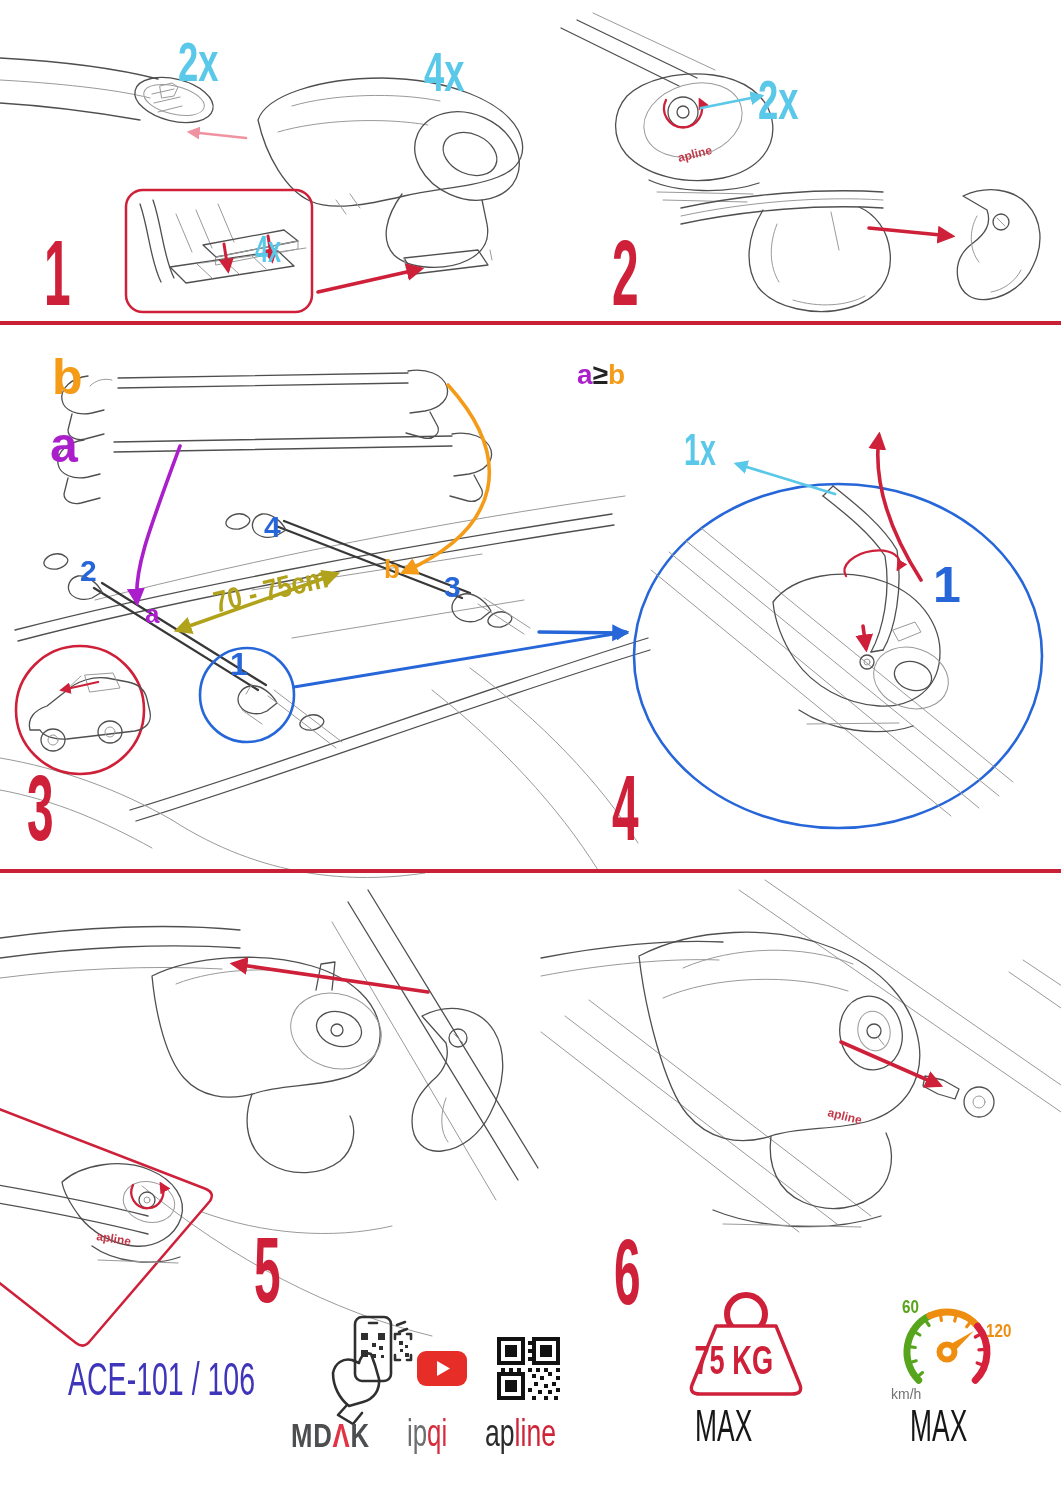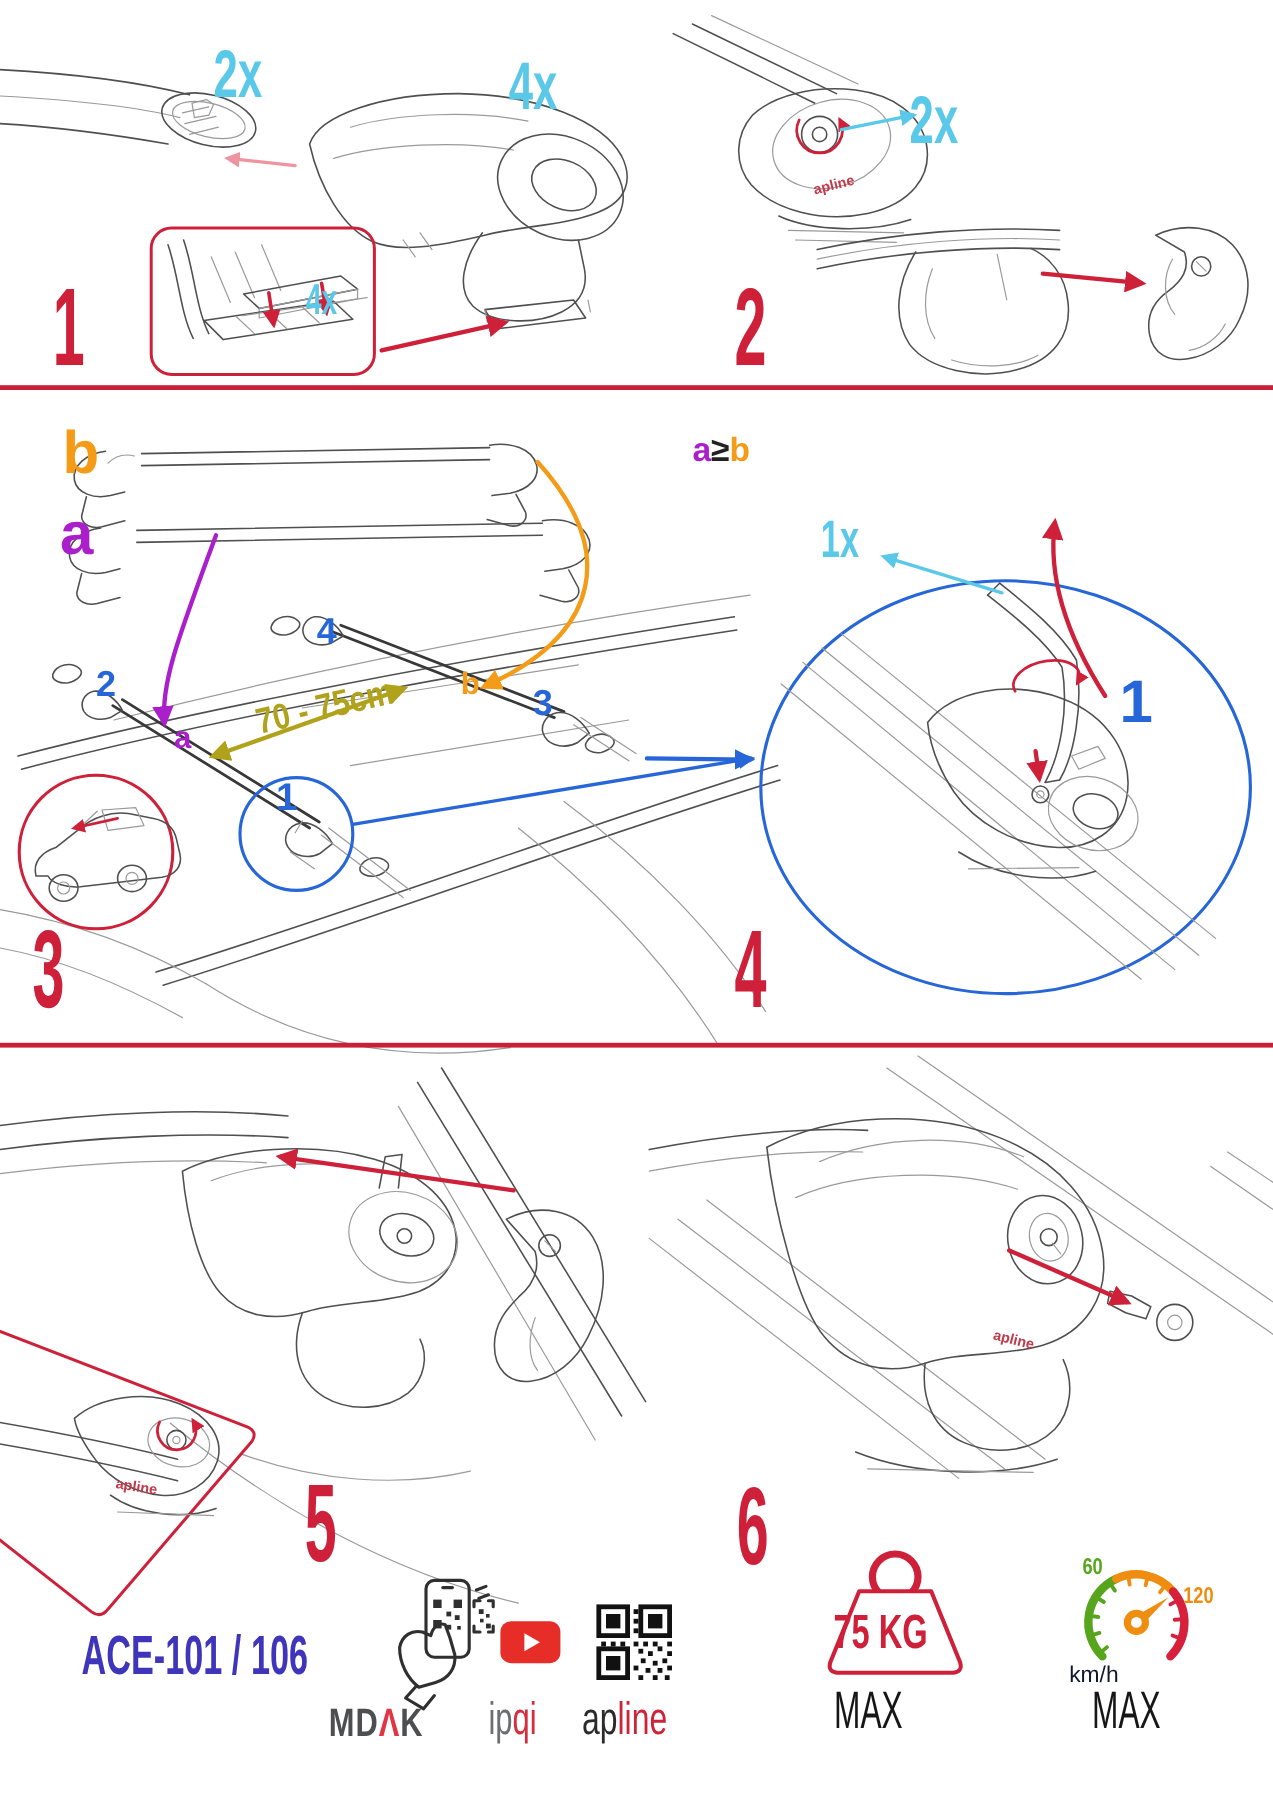--- a/index.html
+++ b/index.html
@@ -301,21 +301,21 @@
 <div class="t stepnum" style="left:27px;top:762px"><span class="cx" style="transform:scaleX(.52)">3</span></div>
 
 <div class="t" style="left:577px;top:361px;font-size:28px;font-weight:700"><span style="color:#aa1ecb">a</span><span style="color:#222">≥</span><span style="color:#f49b17">b</span></div>
 <div class="t qty" style="left:684px;top:428px;font-size:44px"><span class="cx" style="transform:scaleX(.65)">1x</span></div>
 <div class="t posnum" style="left:933px;top:560px;font-size:50px"><span>1</span></div>
 <div class="t stepnum" style="left:612px;top:762px"><span class="cx" style="transform:scaleX(.52)">4</span></div>
 
 <div class="t stepnum" style="left:254px;top:1224px"><span class="cx" style="transform:scaleX(.52)">5</span></div>
 <div class="t stepnum" style="left:614px;top:1226px"><span class="cx" style="transform:scaleX(.52)">6</span></div>
 
-<div class="t" style="left:68px;top:1356px;font-size:46px;font-weight:700;color:#3f35bb"><span class="cx" style="transform:scaleX(.62)">ACE-101 / 106</span></div>
+<div class="t" style="left:68px;top:1356px;font-size:46px;font-weight:400;color:#3f35bb"><span class="cx" style="transform:scaleX(.62)">ACE-101 / 106</span></div>
 
 <svg style="left:325px;top:1313px;width:92px;height:104px" viewBox="0 0 92 104">
   <g fill="none" stroke="#2f2f2f" stroke-width="2.6" stroke-linecap="round" stroke-linejoin="round">
     <rect x="30" y="4" width="36" height="64" rx="7"></rect>
     <path d="M44,10 h8"></path>
     <path d="M72,12 l8,-3 m-6,10 l8,-3"></path>
     <path d="M70,26 v-5 h5 M86,26 v-5 h-4 M70,42 v5 h5 M86,42 v5 h-4"></path>
     <path d="M8,60 C10,50 18,45 27,47 L34,50 C36,42 41,39 46,41 L50,52 54,66 C55,77 49,86 38,89 L24,93 C15,86 8,74 8,60 Z"></path>
     <path d="M22,92 l-9,10 15,9 9,-11"></path>
   </g>
@@ -326,21 +326,21 @@
     <rect x="47" y="30" width="4" height="4"></rect>
         <rect x="54" y="33" width="4" height="4"></rect>
         <rect x="47" y="41" width="4" height="4"></rect>
         <rect x="56" y="42" width="3" height="3"></rect>
     <rect x="74" y="28" width="4" height="4"></rect>
         <rect x="80" y="32" width="3" height="3"></rect>
         <rect x="75" y="36" width="3" height="3"></rect>
         <rect x="80" y="40" width="4" height="4"></rect>
   </g>
 </svg>
-<div class="t" style="left:274px;top:1419px;font-size:33px;font-weight:700"><span class="cx" style="transform:scaleX(.78);letter-spacing:1px"><span style="color:#4d4e50">MD</span><span style="color:#e23544">Λ</span><span style="color:#4d4e50">K</span></span></div>
+<div class="t" style="left:291px;top:1419px;font-size:33px;font-weight:700"><span class="cx" style="transform:scaleX(.78);letter-spacing:1px"><span style="color:#4d4e50">MD</span><span style="color:#e23544">Λ</span><span style="color:#4d4e50">K</span></span></div>
 
 <svg style="left:417px;top:1351px;width:50px;height:35px" viewBox="0 0 50 35">
   <rect width="50" height="35" rx="9" fill="#e62d27"></rect>
   <polygon points="20,10 20,25 33,17.5" fill="#fff"></polygon>
 </svg>
 <div class="t" style="left:407px;top:1414px;font-size:38px;font-weight:400"><span class="cx" style="transform:scaleX(.68)"><span style="color:#6d6e70">ip</span><span style="color:#d62d3c">qi</span></span></div>
 
 <svg style="left:497px;top:1337px;width:63px;height:63px" viewBox="0 0 63 63">
   <g fill="#111">
     <rect x="0" y="0" width="28" height="28"></rect>
@@ -412,16 +412,16 @@
       <path d="M84.3,43 L91.3,39.2"></path>
           <path d="M87.9,55.8 L95.9,55.2"></path>
           <path d="M86.1,68.9 L93.6,71.7"></path>
     </g>
   </g>
   <polygon points="82.8,37.1 52.9,54.1 59.1,61.9" fill="#ef8d10"></polygon>
   <circle cx="56" cy="58" r="7.5" fill="#fff" stroke="#ef8d10" stroke-width="6"></circle>
 </svg>
 <div class="t" style="left:902px;top:1297px;font-size:19px;font-weight:700;color:#57a51c"><span class="cx" style="transform:scaleX(.8)">60</span></div>
 <div class="t" style="left:986px;top:1321px;font-size:19px;font-weight:700;color:#ef8d10"><span class="cx" style="transform:scaleX(.8)">120</span></div>
-<div class="t ctr" style="left:891px;top:1387px;width:114px;font-size:19px;color:#0f172a"><span>km/h</span></div>
+<div class="t ctr" style="left:891px;top:1387px;width:114px;font-size:14px;color:#737373"><span>km/h</span></div>
 <div class="t ctr" style="left:891px;top:1404px;width:114px;font-size:44px;font-weight:400;color:#161616"><span class="cxc" style="transform:scaleX(.6)">MAX</span></div>
 
 </div>
 
 </body></html>

